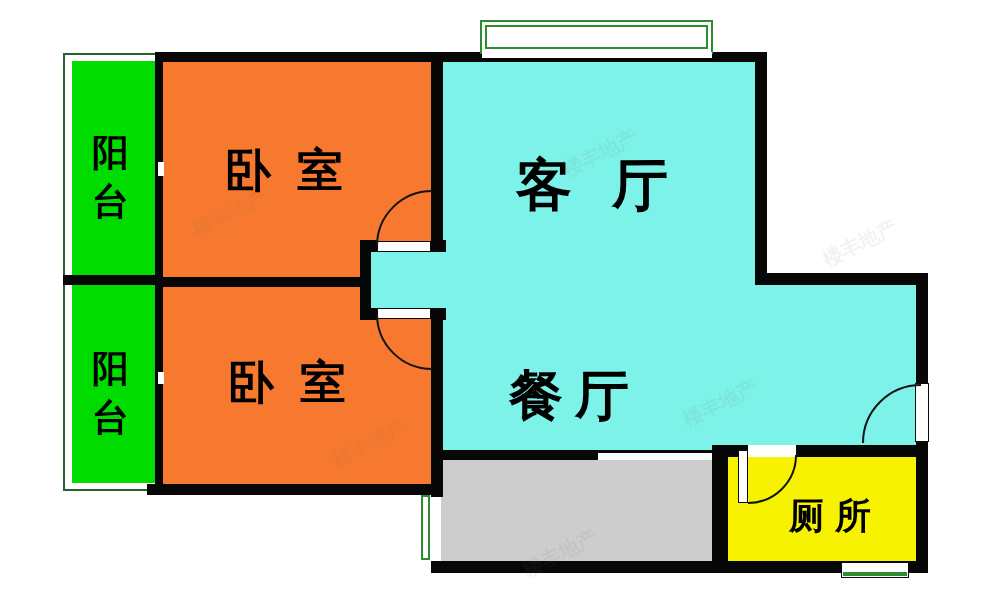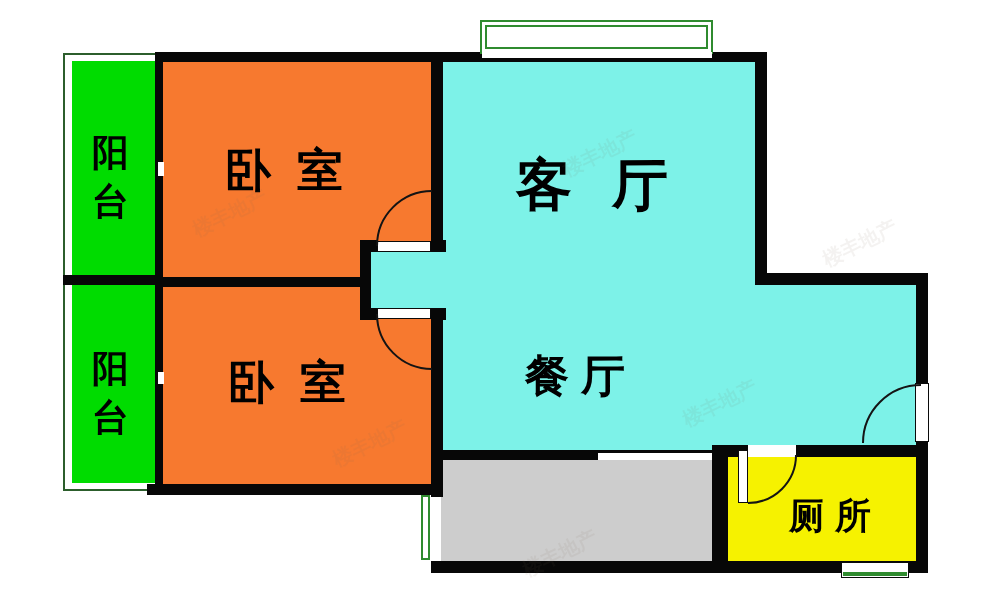--- a/index.html
+++ b/index.html
@@ -89,21 +89,21 @@
     <path d="M 377 314 A 55 55 0 0 0 432 369" fill="none" stroke="#141414" stroke-width="2"></path>
     <path d="M 748 503 A 48 48 0 0 0 796 455" fill="none" stroke="#141414" stroke-width="2"></path>
     <path d="M 921 385 A 58 58 0 0 0 863 443" fill="none" stroke="#141414" stroke-width="2"></path>
   </svg>
 
   <div class="room-label v-label" style="left:92px;top:106px;font-size:37px;letter-spacing:46px;">阳台</div>
   <div class="room-label v-label" style="left:92px;top:322px;font-size:37px;letter-spacing:46px;">阳台</div>
   <div class="room-label" style="left:225px;top:147px;font-size:46px;letter-spacing:26px;">卧室</div>
   <div class="room-label" style="left:228px;top:359px;font-size:46px;letter-spacing:26px;">卧室</div>
   <div class="room-label" style="left:516px;top:157px;font-size:56px;letter-spacing:40px;">客厅</div>
-  <div class="room-label" style="left:509px;top:354px;font-size:44px;letter-spacing:12px;margin-left:16px;">餐厅</div>
+  <div class="room-label" style="left:509px;top:368px;font-size:54px;letter-spacing:12px;">餐厅</div>
   <div class="room-label" style="left:789px;top:498px;font-size:36px;letter-spacing:10px;text-align:center;">厕所</div>
 
   <div class="watermark" style="left:190px;top:200px;">楼丰地产</div>
   <div class="watermark" style="left:560px;top:140px;">楼丰地产</div>
   <div class="watermark" style="left:330px;top:430px;">楼丰地产</div>
   <div class="watermark" style="left:680px;top:390px;">楼丰地产</div>
   <div class="watermark" style="left:820px;top:230px;">楼丰地产</div>
   <div class="watermark" style="left:520px;top:540px;">楼丰地产</div>
 
 </div>

